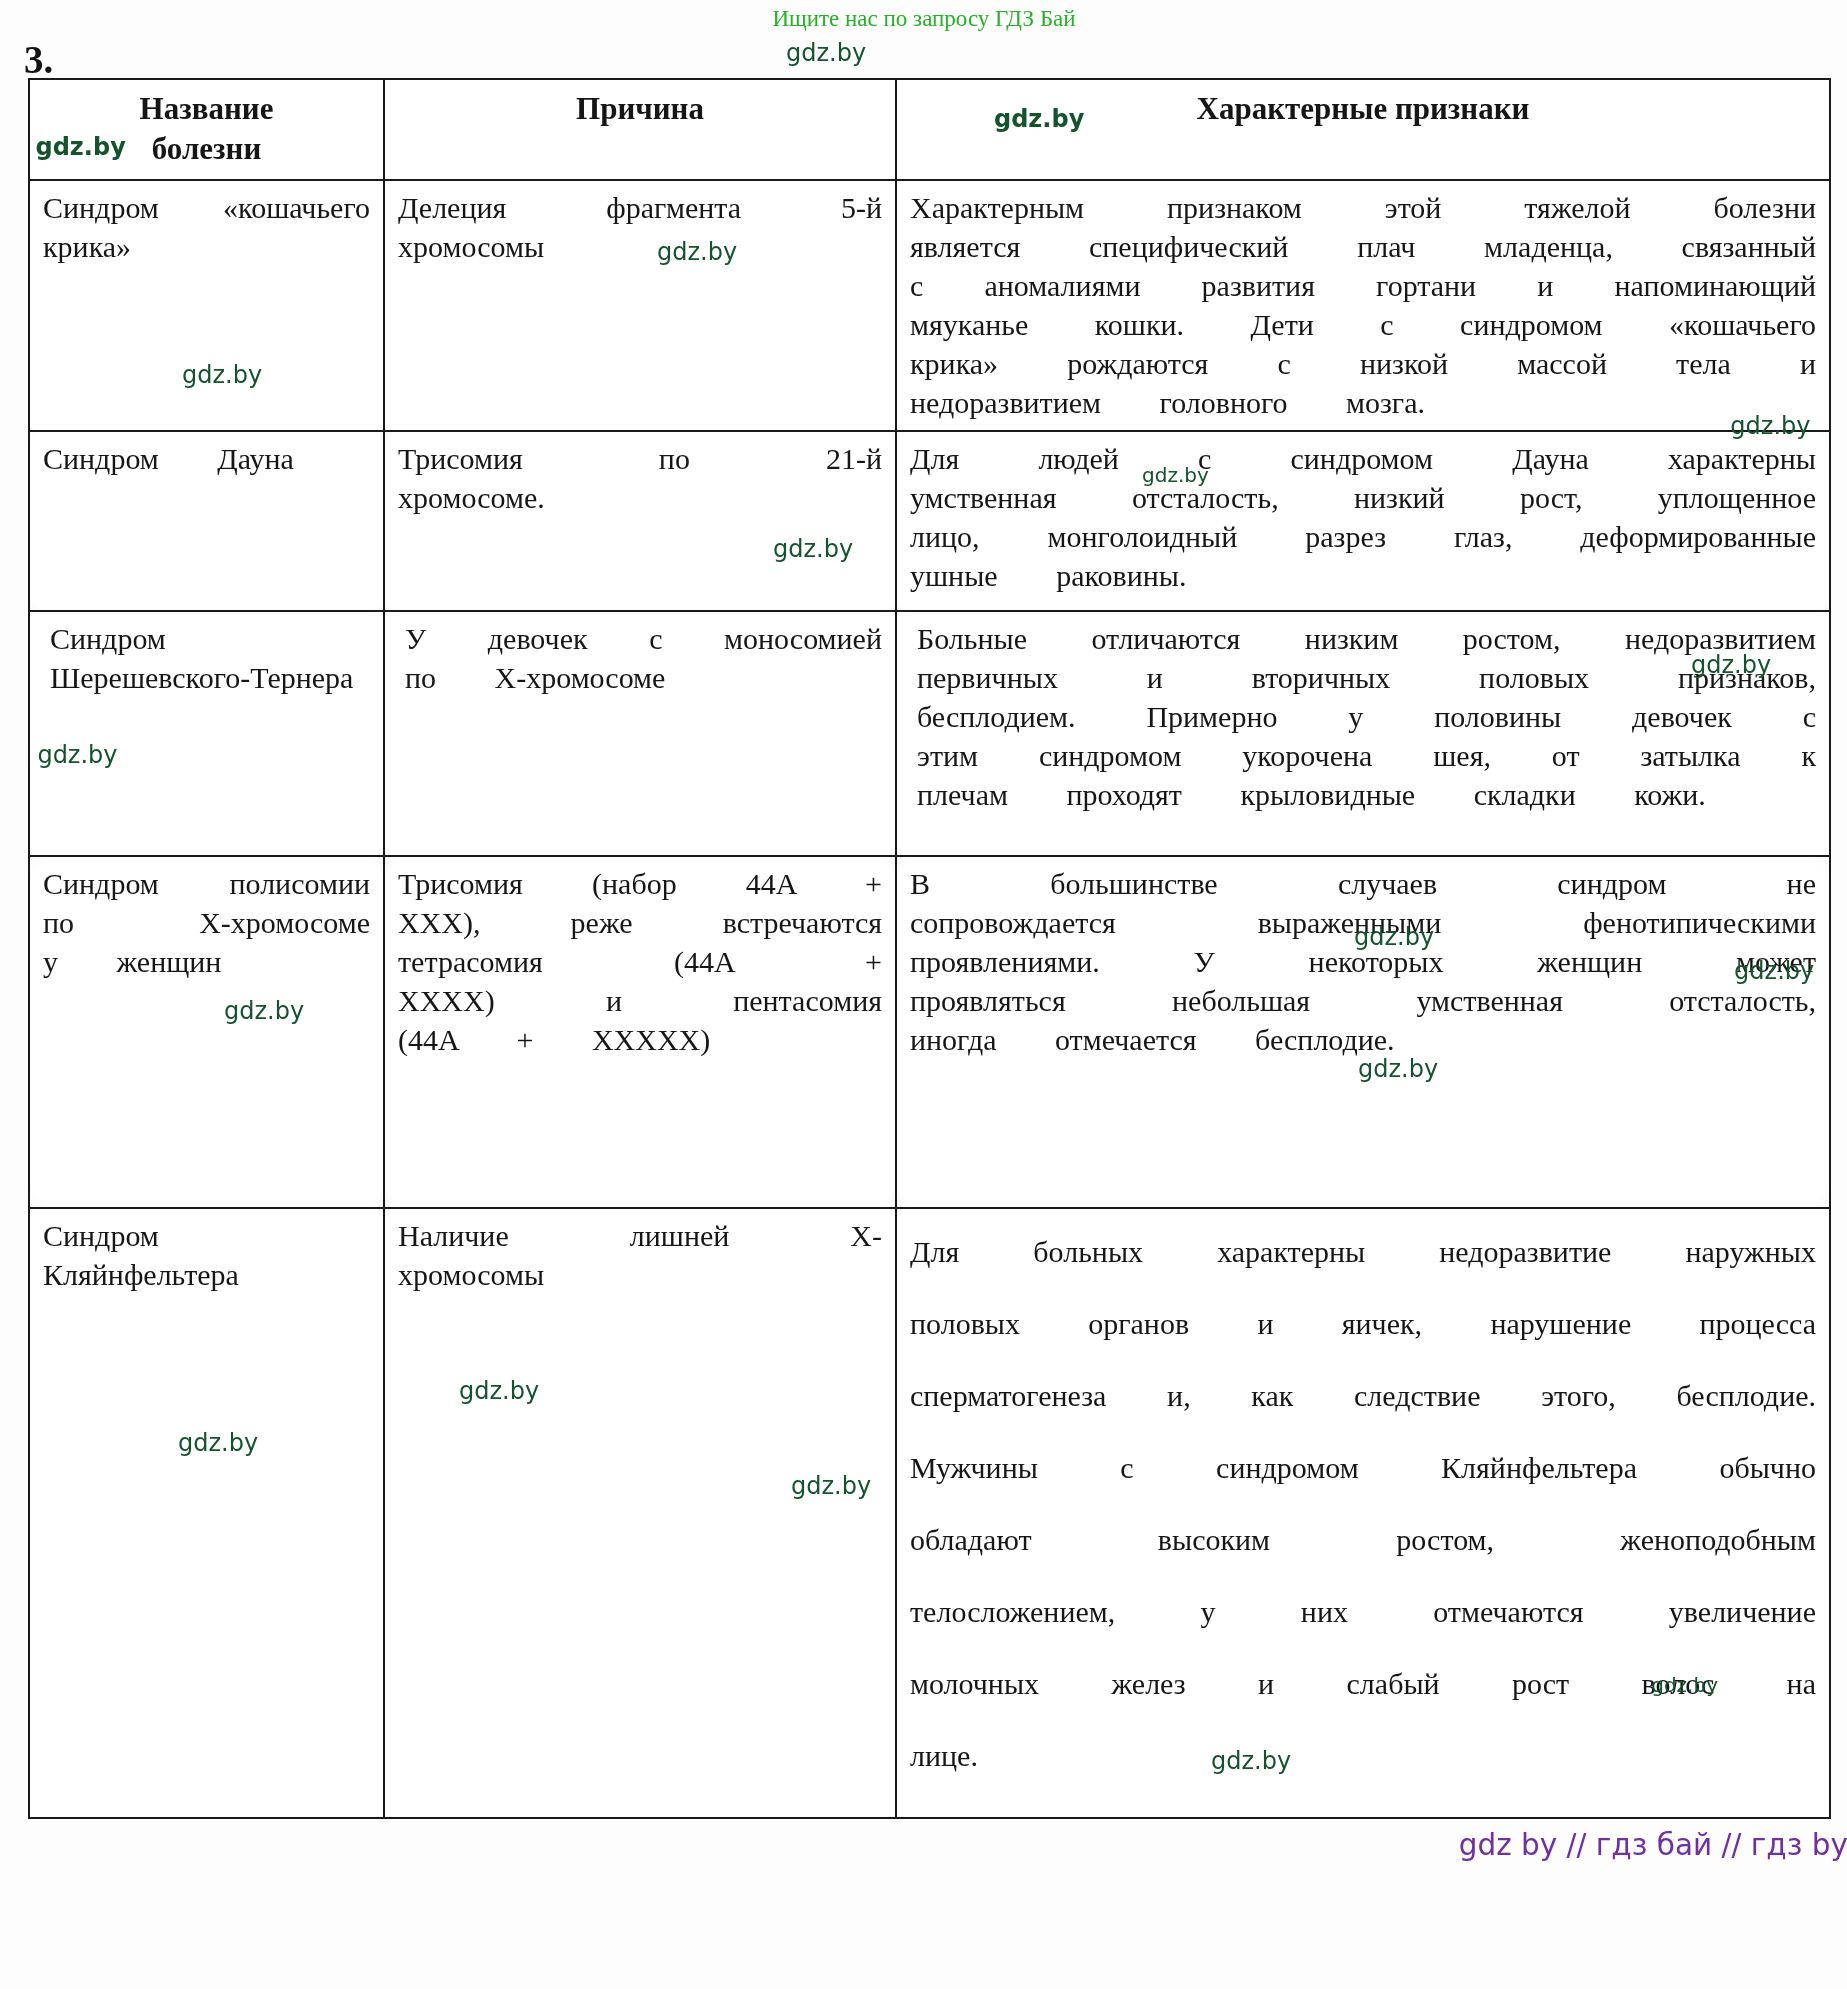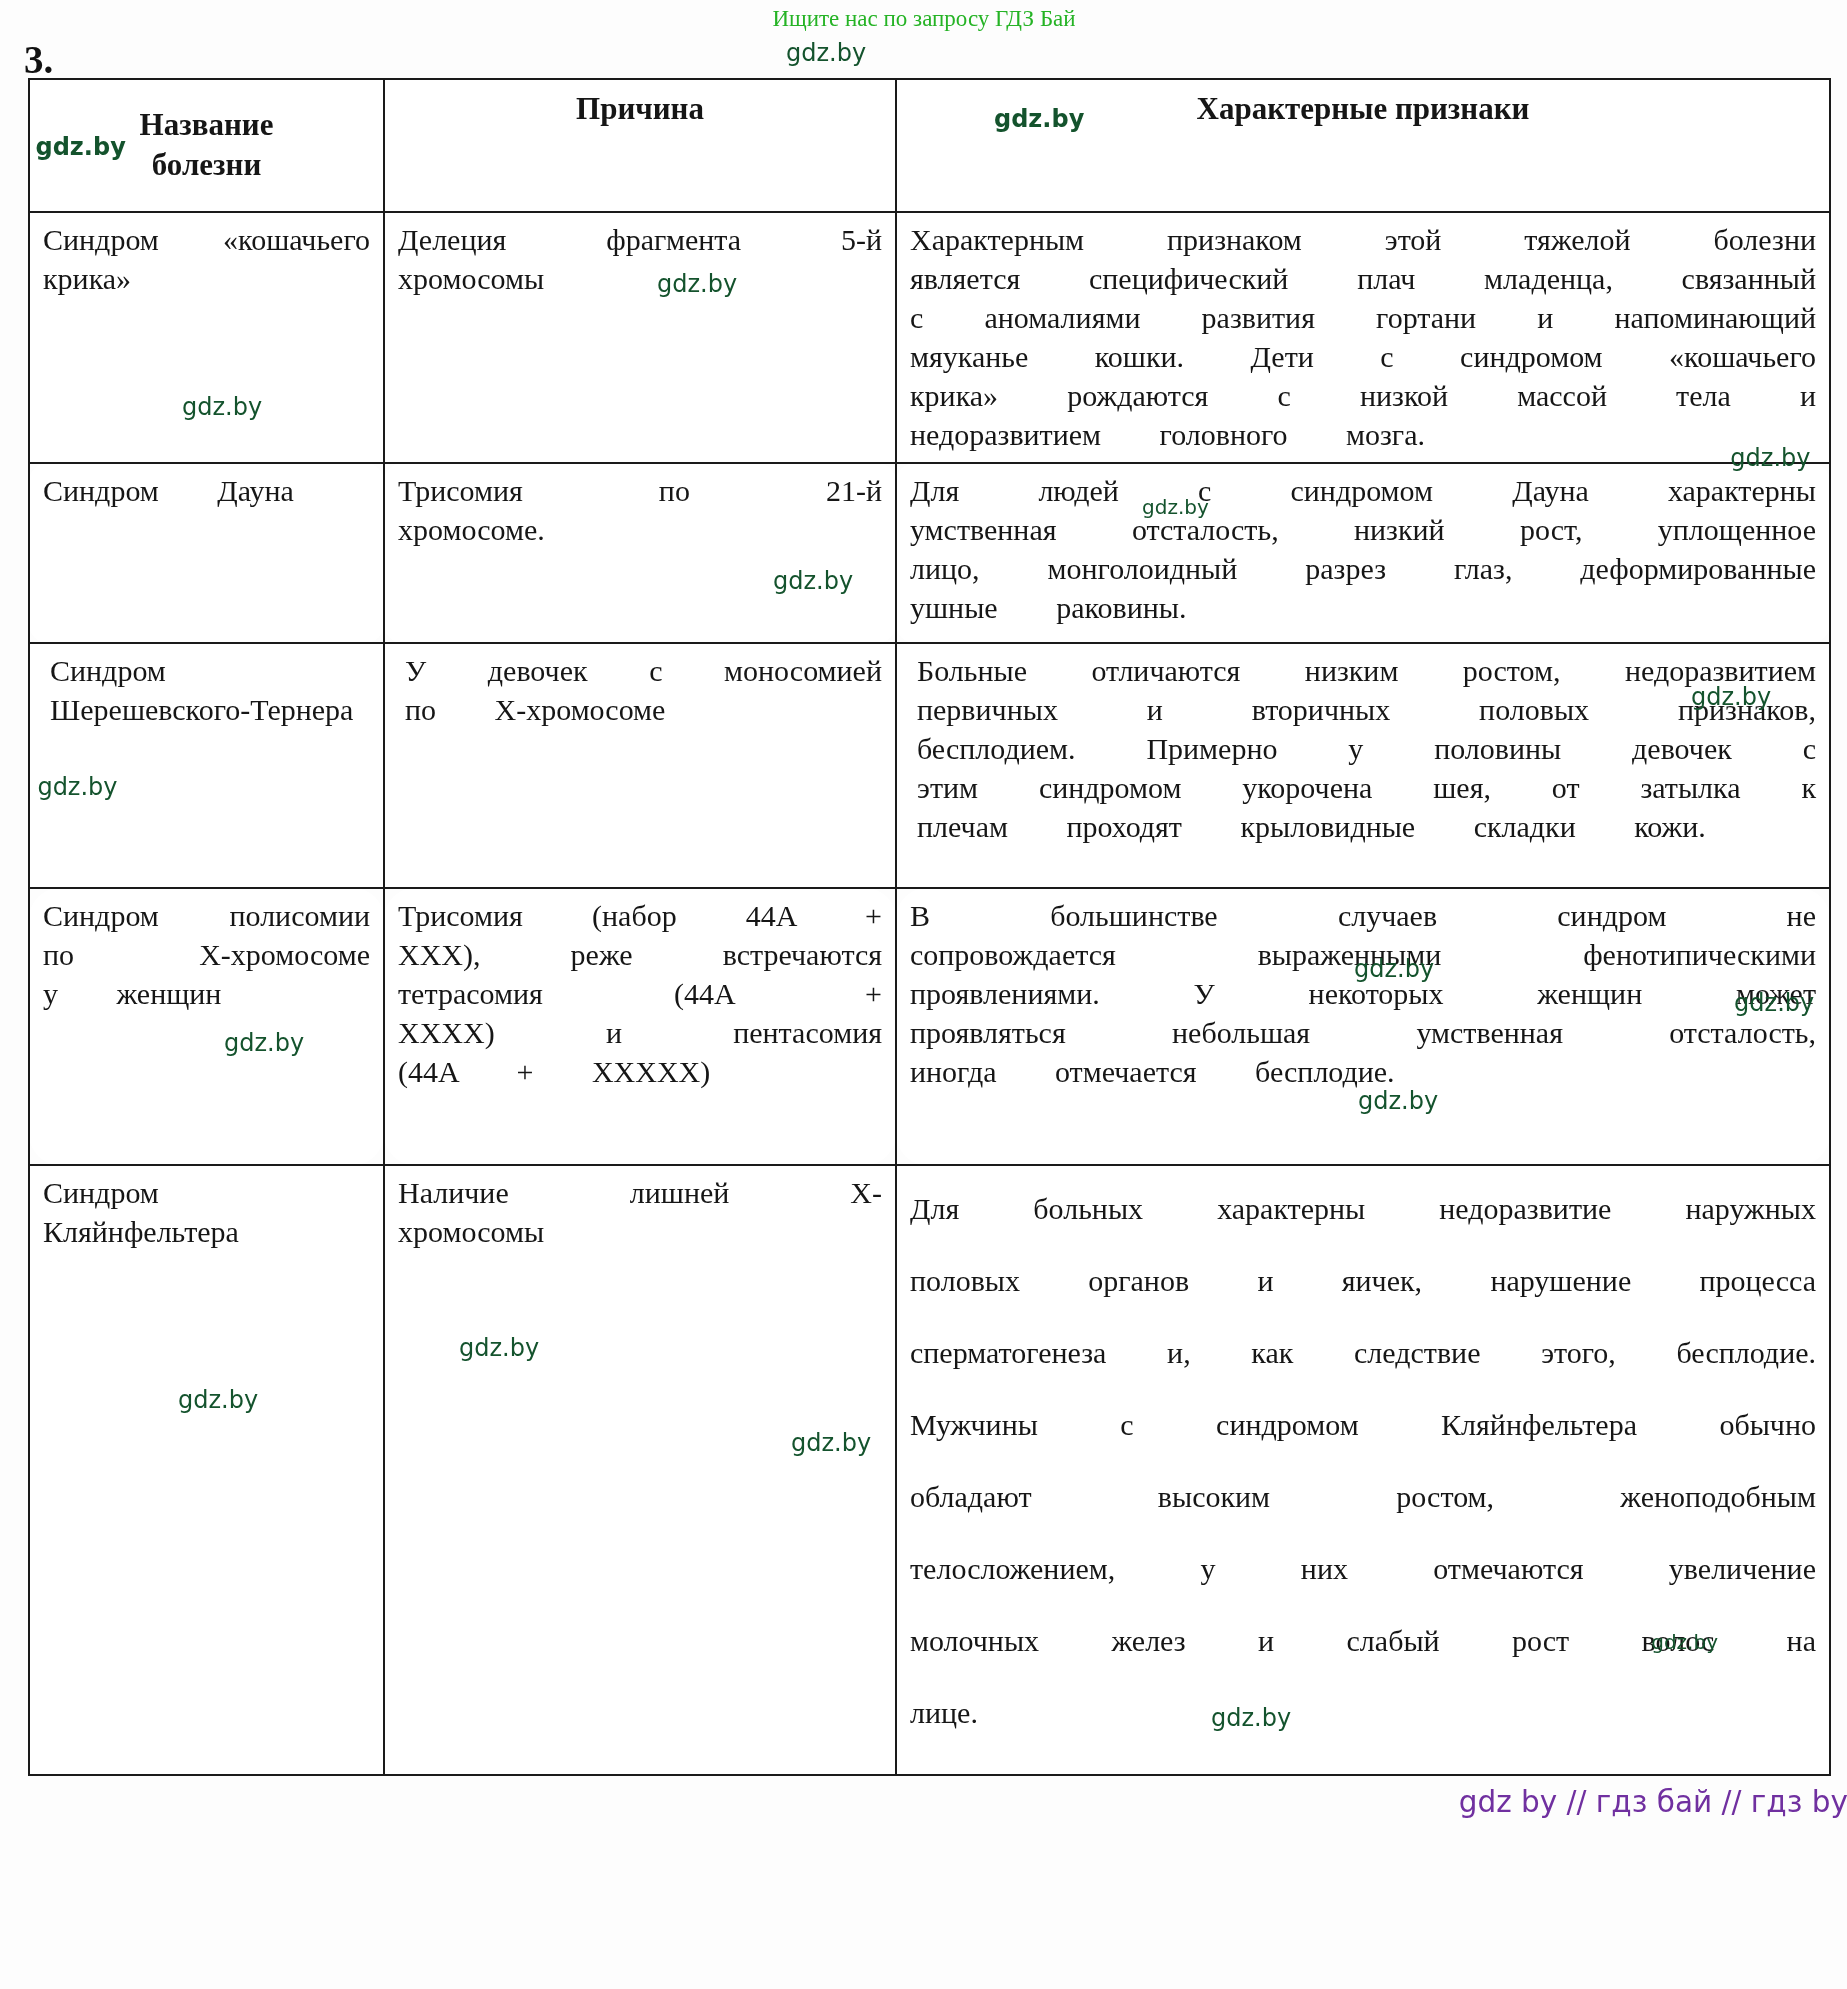--- a/index.html
+++ b/index.html
@@ -46,31 +46,31 @@
     vertical-align:top;
     padding:7.4px 13px;
     position:relative;
     background:#fff;
   }
   .tbl th {
     font-size:31px; font-weight:bold;
     text-align:center; padding:9.2px 7.4px;
     line-height:1.3;
   }
-  .hdr-wrap { max-width:212px; margin:16px auto; }
+  .hdr-wrap { max-width:212px; margin:0 auto; }
   .cellp {
     text-align:justify;
     word-spacing:51px;
     line-height:1.3;
   }
   .cellp.spread { line-height:2.4; }
   tr.r1 td { height:242px; }
   tr.r2 td { height:180px;border-radius:19px; }
   tr.r3 td { height:245px;padding-left:20px; }
-  tr.r4 td { height:277px;border-radius:31px; }
+  tr.r4 td { height:352px;border-radius:31px; }
   tr.r5 td { height:610px; }
 
   .footer {
     margin-top:9.2px;
     text-align:right;
     font-family:"DejaVu Sans","Liberation Sans",sans-serif;
     font-size:29.5px;
     color:#7030a0;
   }
 </style>

